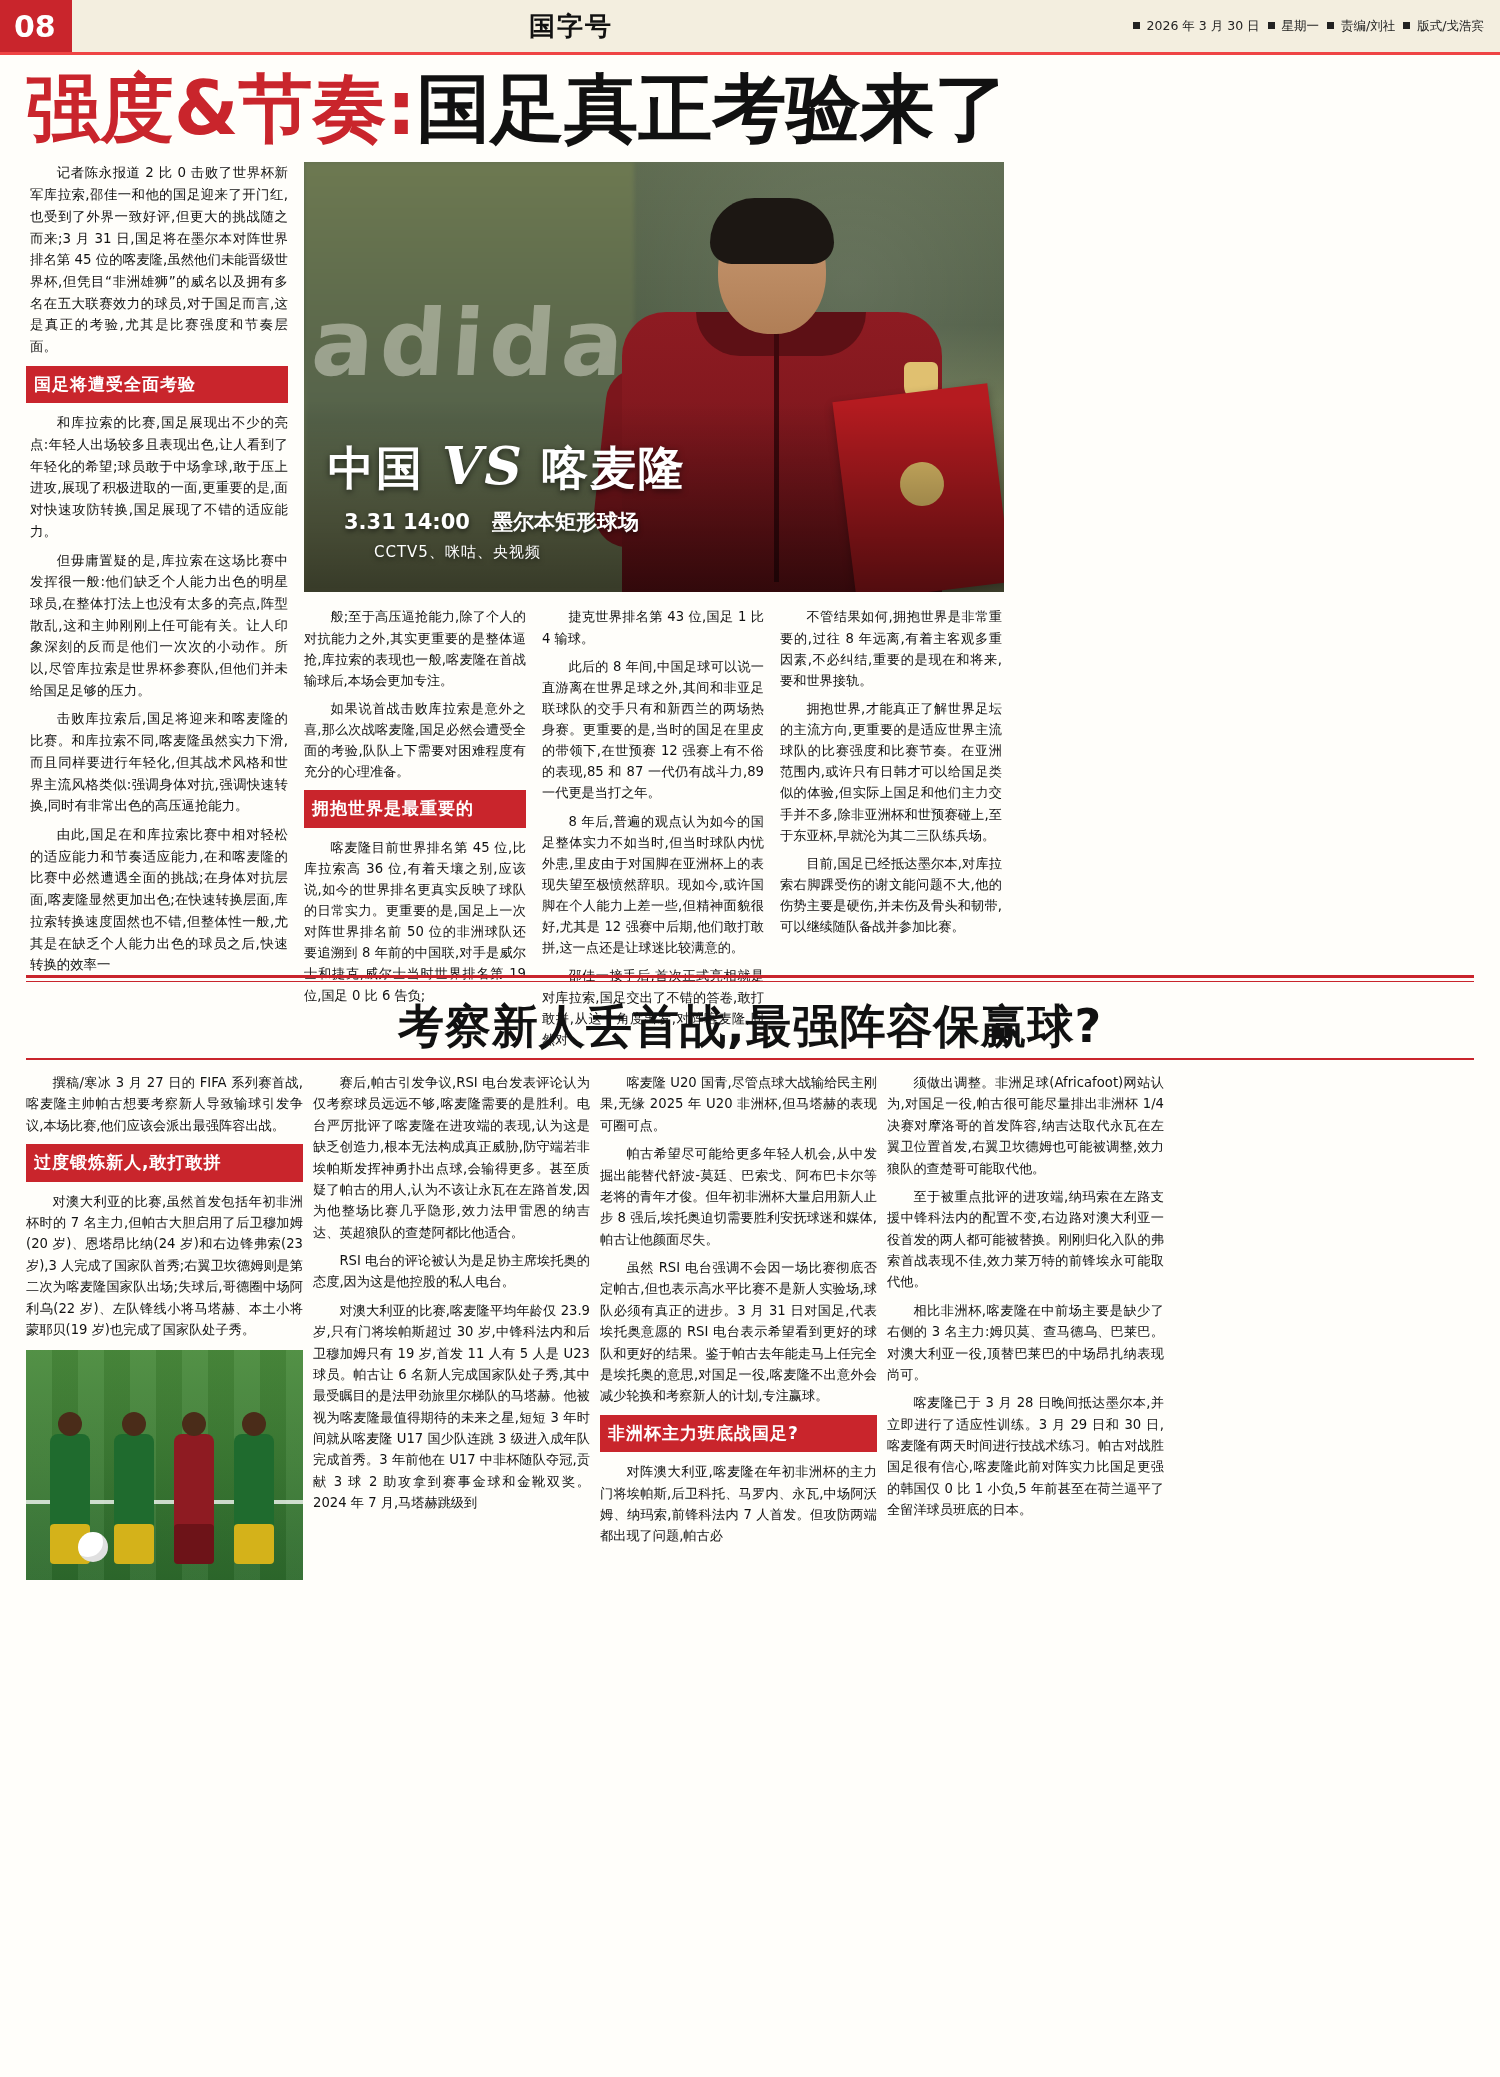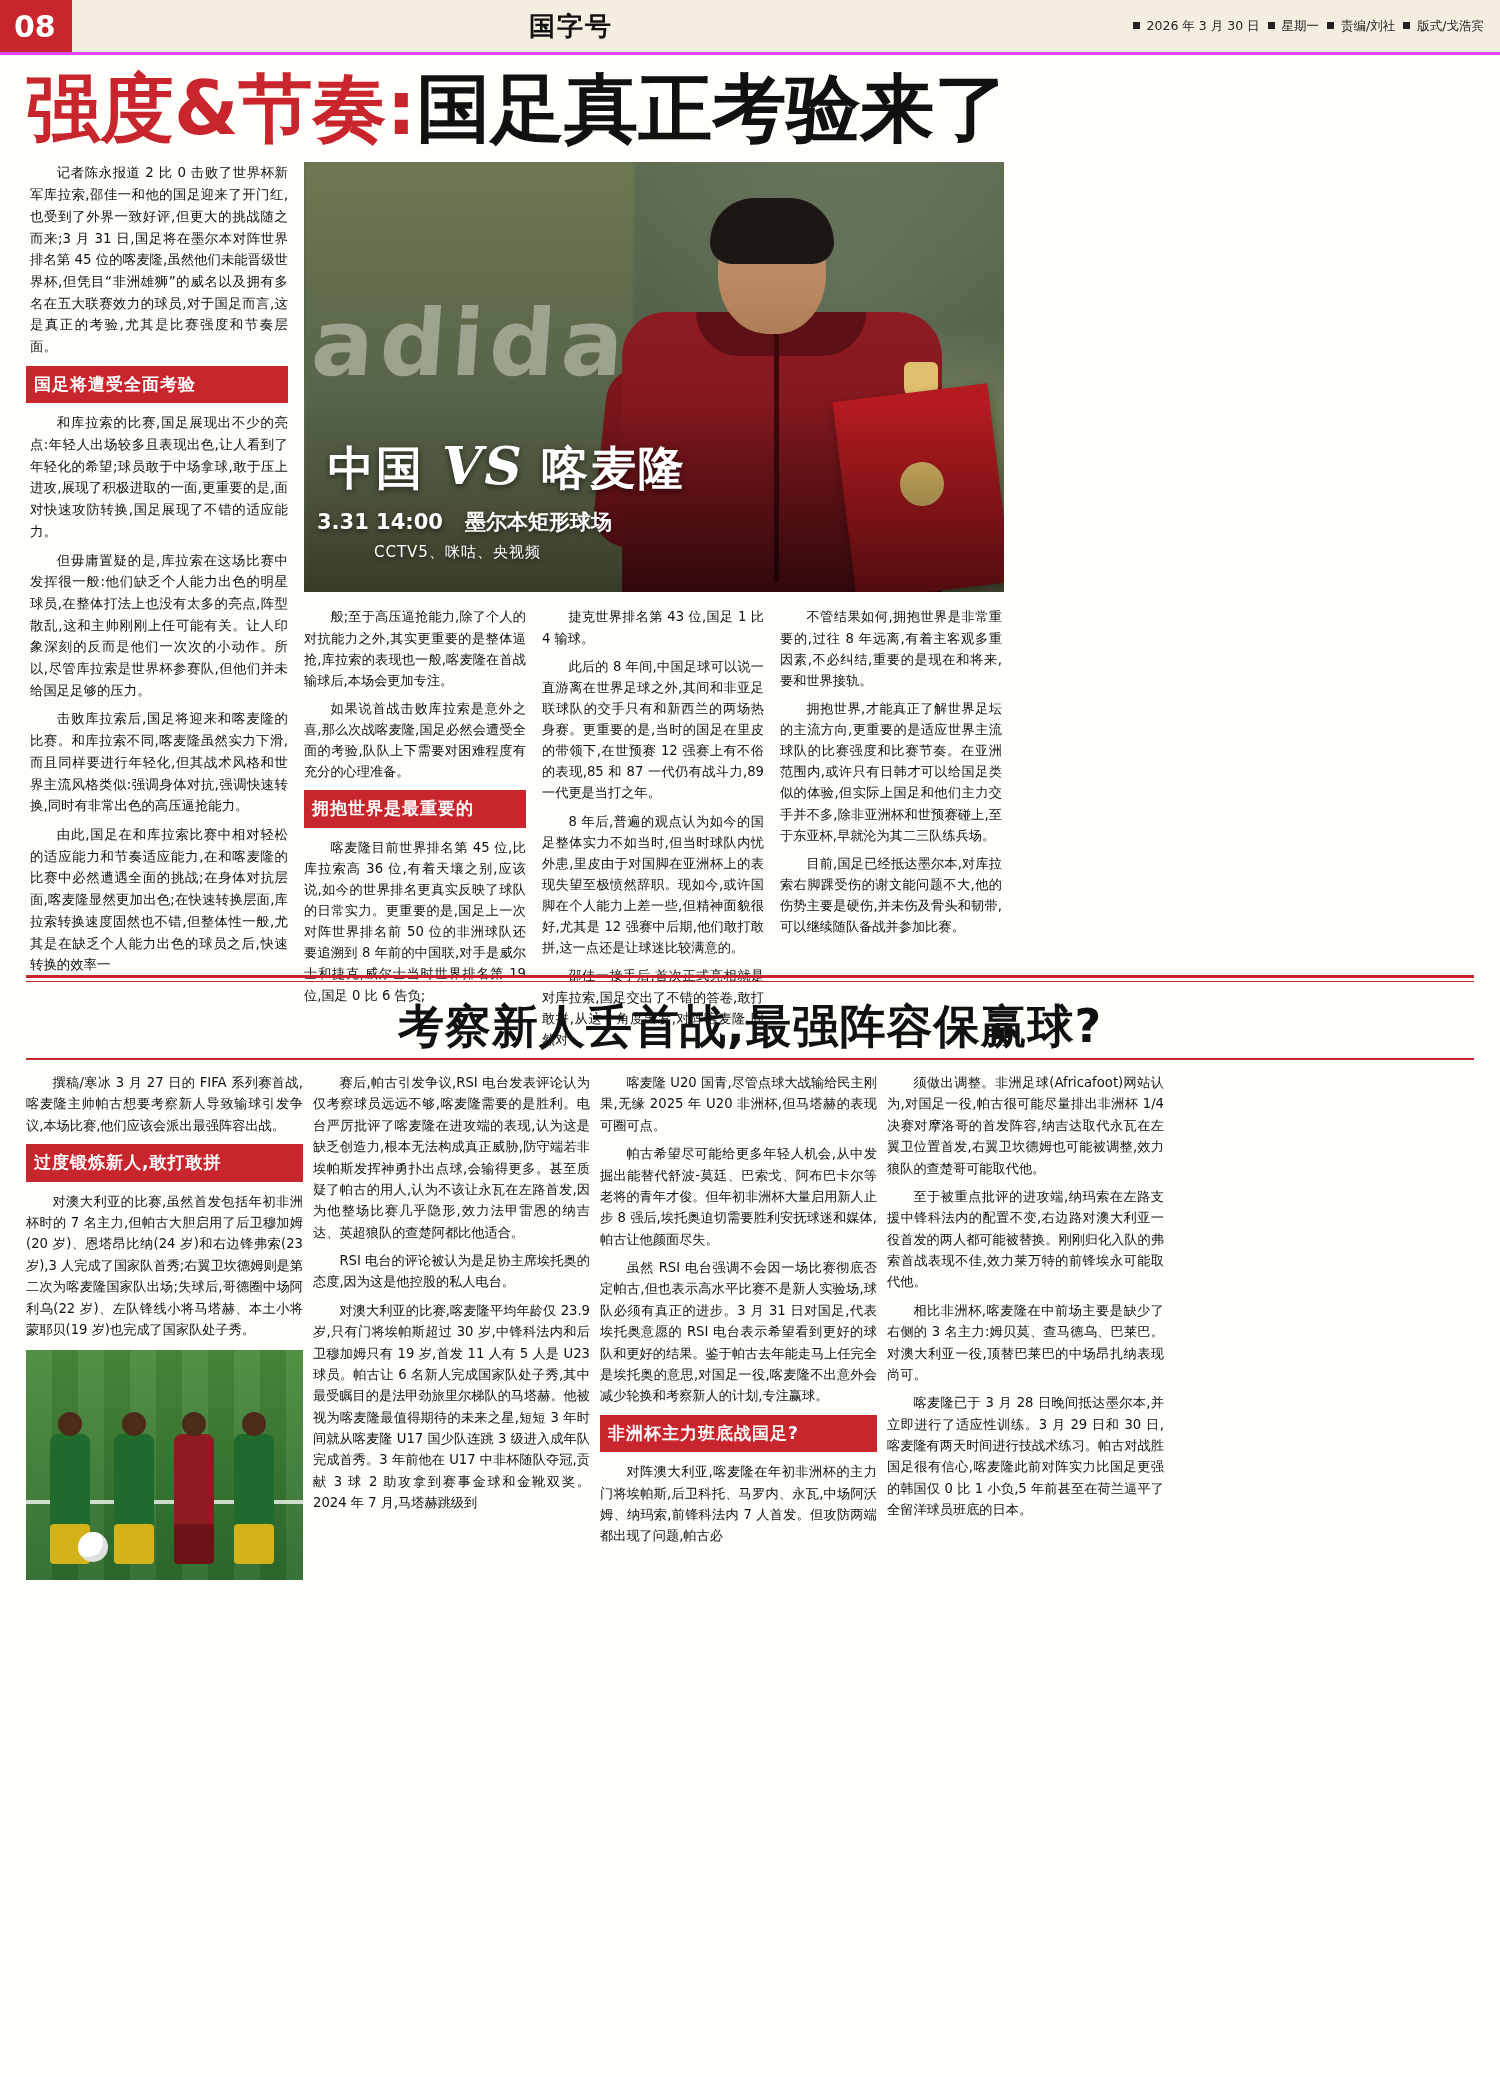--- a/index.html
+++ b/index.html
@@ -9,21 +9,21 @@
     font-family:"DejaVu Sans","Liberation Sans",sans-serif;
     color:#111;
     -webkit-font-smoothing:antialiased;
   }
   .page{position:relative;width:1500px;height:2077px;overflow:hidden;background:#fffefa;}
 
   
   .masthead{
     position:relative;height:52px;
     background:#f3eedf;
-    border-bottom:3px solid #d946ef;
+    border-bottom:3px solid #ef4444;
     display:flex;align-items:center;
   }
   .page-num{
     width:72px;height:52px;background:#c9252c;color:#fff;
     font-size:30px;font-weight:bold;display:flex;align-items:center;
     justify-content:flex-start;padding-left:14px;box-sizing:border-box;
     font-family:"DejaVu Sans",sans-serif;
   }
   .mast-title{
     flex:1;text-align:center;font-size:26px;font-weight:bold;letter-spacing:2px;
@@ -106,21 +106,21 @@
   .photo-grad{
     position:absolute;left:0;bottom:0;width:100%;height:190px;
     background:linear-gradient(180deg,rgba(0,0,0,0),rgba(0,0,0,.55));
   }
   .vs-line{
     position:absolute;left:24px;bottom:92px;color:#fff;font-size:46px;font-weight:bold;
     letter-spacing:2px;text-shadow:0 2px 6px rgba(0,0,0,.6);
   }
   .vs-line .vs{font-size:52px;margin:0 18px;font-family:"DejaVu Serif",serif;font-style:italic;}
   .match-info{
-    position:absolute;left:13px;bottom:56px;color:#fff;font-size:21px;font-weight:bold;
+    position:absolute;left:40px;bottom:56px;color:#fff;font-size:21px;font-weight:bold;
     text-shadow:0 2px 5px rgba(0,0,0,.6);
   }
   .match-info .venue{margin-left:22px;}
   .match-chn{
     position:absolute;left:70px;bottom:30px;color:#fff;font-size:15px;
     text-shadow:0 2px 5px rgba(0,0,0,.6);letter-spacing:1px;
   }
 
   
   .top-lower{

